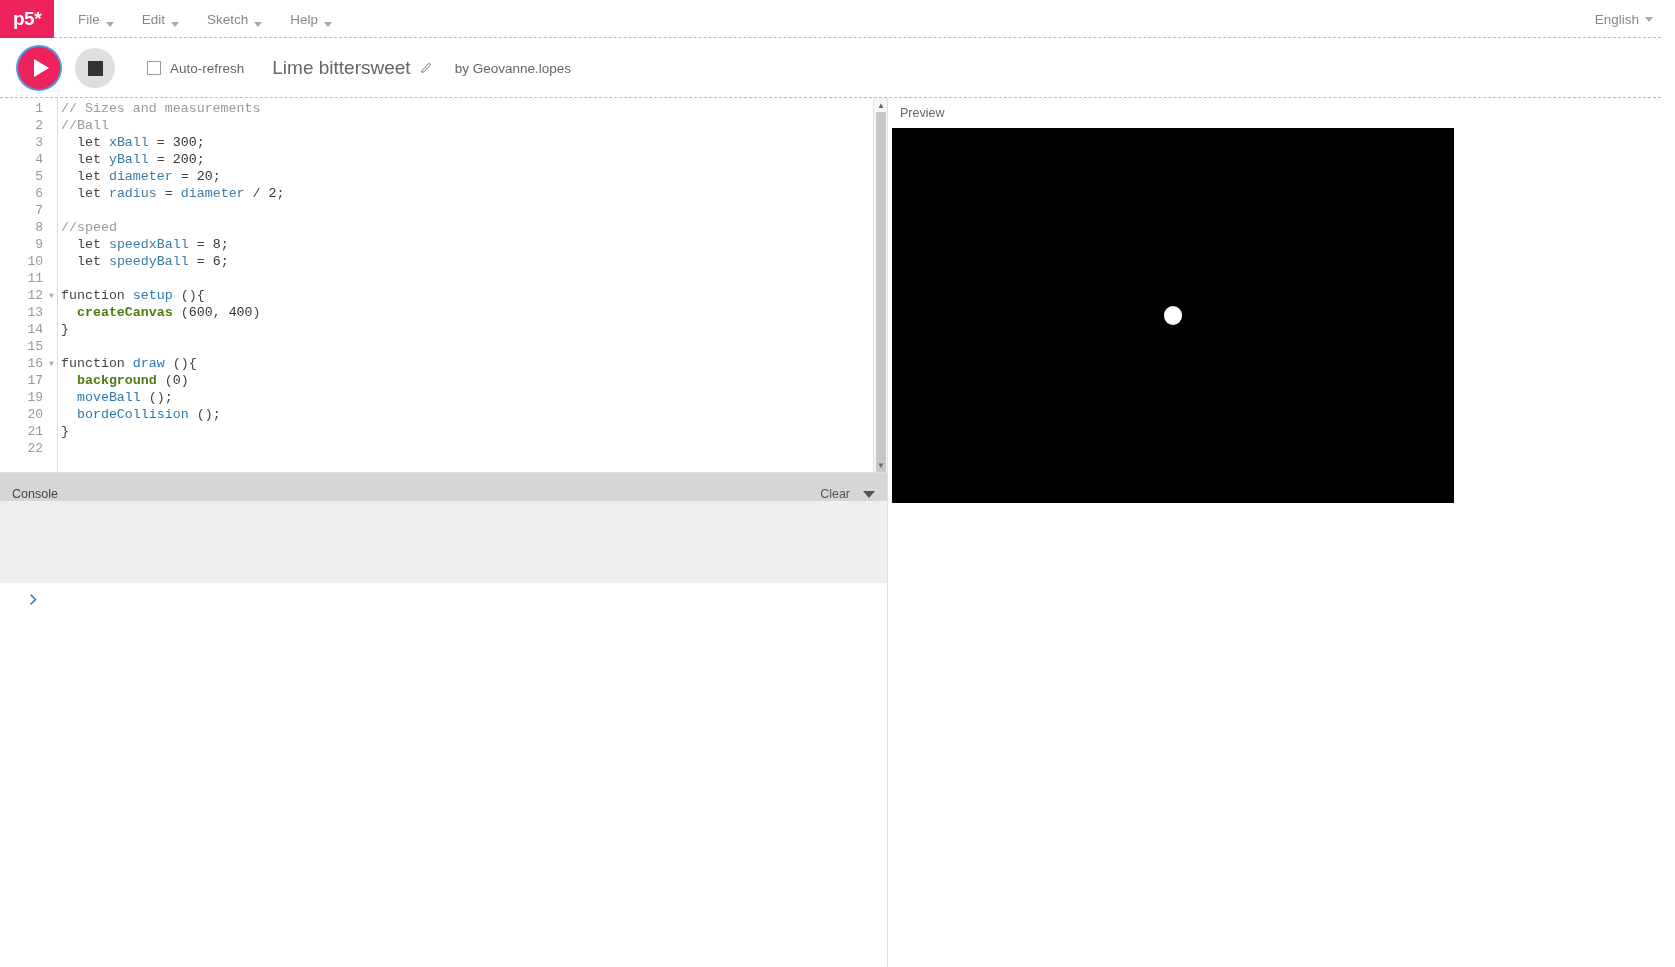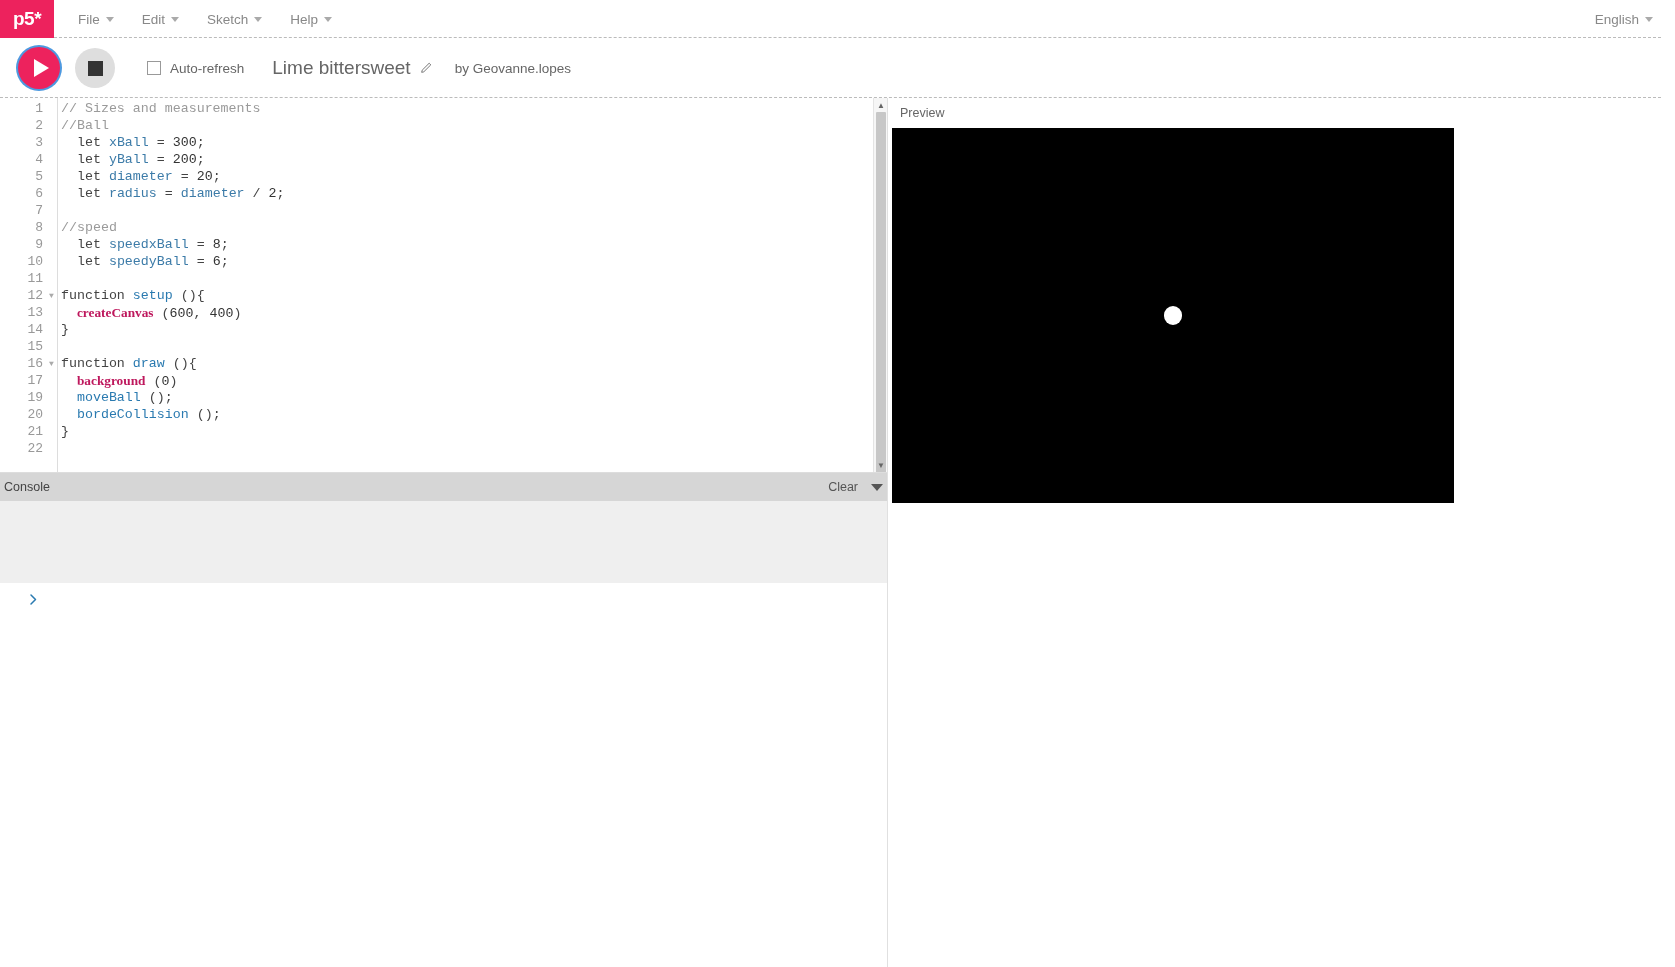--- a/index.html
+++ b/index.html
@@ -24,21 +24,21 @@
     width: 54px; height: 38px;
     background: #ED225D;
     color: #fff;
     display: flex; align-items: center; justify-content: center;
     font-size: 19px; font-weight: bold;
     letter-spacing: -0.5px;
     font-family: "Liberation Sans", sans-serif;
   }
   .nav-items { display: flex; align-items: center; padding-left: 10px; }
   .nav-item {
-    display: flex; align-items: center; gap: 6px;
+    display: flex; align-items: flex-end; gap: 6px;
     padding: 0 14px;
     font-size: 13.5px; color: #888;
   }
   .caret {
     width: 0; height: 0;
     border-left: 4px solid transparent;
     border-right: 4px solid transparent;
     border-top: 5px solid #aaa;
     display: inline-block;
   }
@@ -178,21 +178,21 @@
     left: 57px; top: 0; bottom: 0;
     width: 1px; background: #ddd;
   }
   .code-text { padding-left: 4px; color: #333; }
 
   .tok-com { color: #9a9a9a; }
   .tok-kw  { color: #444; }
   .tok-var { color: #3c7ba8; }
   .tok-num { color: #333; }
   .tok-fn  { color: #2a7ab0; font-family: Liberation Mono, monospace; }
-  .tok-p5  { color: #be185d; font-weight: bold; font-family: Liberation Serif, serif; }
+  .tok-p5  { color: #4d7c0f; font-weight: bold; }
   .tok-pl  { color: #444; }
 
   .vscroll {
     position: absolute;
     right: 0; top: 0; bottom: 0;
     width: 14px;
     background: #f6f6f6;
     border-left: 1px solid #e4e4e4;
   }
   .vscroll-up, .vscroll-down {
@@ -205,22 +205,22 @@
     top: 14px; left: 2px;
     width: 10px; height: 600px;
     background: #c7c7c7;
     border-radius: 1px;
   }
 
   
   .console-header {
     height: 28px;
     background: #d6d6d6;
-    display: flex; align-items: center;
-    padding: 0 4px;
+    display: flex; align-items: flex-end;
+    padding: 0 12px;
     font-size: 12.5px; color: #444;
     flex: none;
   }
   .console-actions { margin-left: auto; display: flex; align-items: center; gap: 13px; }
   .console-clear { font-size: 12.5px; color: #555; cursor: pointer; }
   .chev-down {
     width: 0; height: 0;
     border-left: 6px solid transparent;
     border-right: 6px solid transparent;
     border-top: 7px solid #555;

